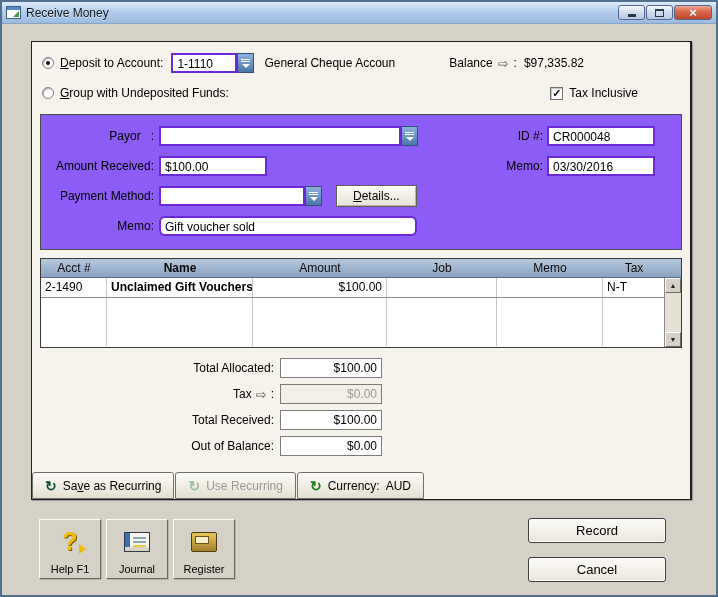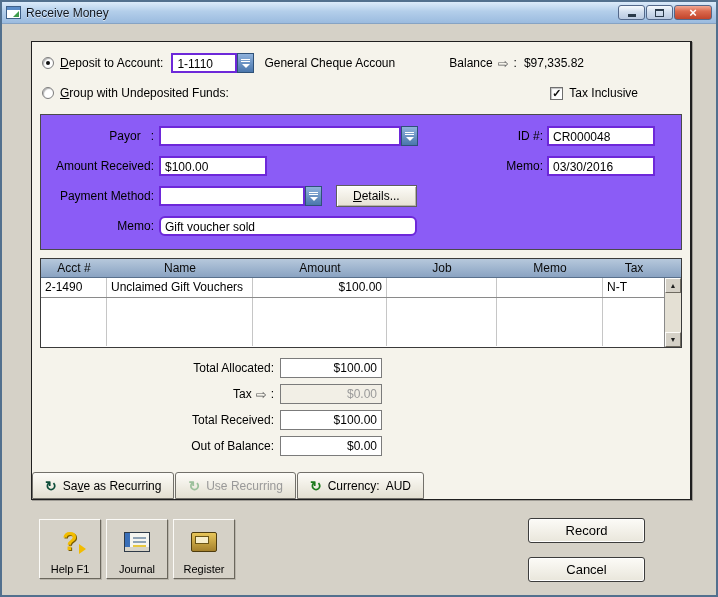--- a/index.html
+++ b/index.html
@@ -56,21 +56,21 @@
   
   .grid { margin:8px 8px 0 8px; border:1px solid #3A3A3A; background:#fff; }
   .thead { display:flex; height:19px; background:linear-gradient(#B6C8DC,#8AA3C2); border-bottom:1px solid #59708C; align-items:center; }
   .th { text-align:center; font-size:12px; color:#0A0A0A; flex-shrink:0; }
   .tbody { position:relative; height:69px; }
   .tr { display:flex; height:20px; border-bottom:1px solid #8A8A8A; margin-right:17px; }
   .td { padding:2px 4px; font-size:12px; border-right:1px solid #C6C6C6; overflow:hidden; white-space:nowrap; flex-shrink:0; }
   .td.num { text-align:right; }
   .filler { display:flex; height:48px; margin-right:17px; }
   .fc { border-right:1px solid #C6C6C6; height:100%; flex-shrink:0; }
-  .c0{width:66px;} .c1{width:146px;} .c2{width:134px;} .c3{width:110px;} .c4{width:106px;} .c5{width:62px;}
+  .c0{width:66px;} .c1{width:146px;font-weight:bold;} .c2{width:134px;} .c3{width:110px;} .c4{width:106px;} .c5{width:62px;}
   .scrollbar { position:absolute; top:0; right:0; bottom:0; width:17px; background:#E4E0D4; border-left:1px solid #8A8A8A; display:flex; flex-direction:column; justify-content:space-between; }
   .scroll-btn { height:15px; background:#D5D1C7; border:1px solid; border-color:#FDFCF9 #6E6A60 #6E6A60 #FDFCF9; font-size:7px; display:flex; align-items:center; justify-content:center; color:#1E1E1E; }
 
   
   .totals { padding-top:10px; }
   .trow { display:flex; align-items:center; margin-bottom:6px; }
   .tlabel { width:248px; text-align:right; padding-right:6px; display:flex; justify-content:flex-end; align-items:center; gap:2px; }
   .tfield { width:102px; height:20px; line-height:18px; background:#fff; border:1px solid #7B7B7B; text-align:right; padding:0 4px; font-size:12px; }
   .tfield.disabled { background:#F2EFE6; color:#9A9A9A; }
 
@@ -86,21 +86,21 @@
   
   .tool-btn { position:absolute; width:62px; height:60px; background:#D5D1C7; border:1px solid; border-color:#FBFAF7 #6B675D #6B675D #FBFAF7; box-shadow:1px 1px 0 #B9B5AB; display:flex; flex-direction:column; align-items:center; justify-content:flex-end; padding-bottom:3px; font-size:11px; }
   .tool-icon { flex:1; display:flex; align-items:center; justify-content:center; }
   .icon-help { font-size:25px; font-weight:bold; color:#F2BC00; text-shadow:1px 1px 0 #7A5C00; position:relative; }
   .icon-help::after { content:""; position:absolute; right:-8px; bottom:2px; width:0; height:0; border-top:5px solid transparent; border-bottom:5px solid transparent; border-left:7px solid #F2BC00; }
   .icon-journal { width:26px; height:20px; background:linear-gradient(90deg,#3A6FB8 0 5px,#F5F5F0 5px); border:1px solid #2E3A48; box-shadow:inset 0 -4px 0 #D8D4C8; position:relative; }
   .icon-journal::after { content:""; position:absolute; right:3px; top:4px; width:13px; height:2px; background:#8FA3B5; box-shadow:0 4px 0 #8FA3B5, 0 8px 0 #E8C840; }
   .icon-register { width:26px; height:20px; background:linear-gradient(#E7C559,#A5812C); border:1px solid #4E3C0E; border-radius:2px; position:relative; }
   .icon-register::after { content:""; position:absolute; left:3px; top:3px; width:12px; height:6px; background:#F7EECB; border:1px solid #6A5516; }
 
-  .cmd-btn { position:absolute; width:117px; height:25px; background:linear-gradient(#FCFBF7,#E9E6DB); border:1px solid #3C3C3C; border-radius:3px; box-shadow:inset 0 0 0 1px #FFFFFF; display:flex; align-items:center; justify-content:center; font-size:13px; }
+  .cmd-btn { position:absolute; width:138px; height:25px; background:linear-gradient(#FCFBF7,#E9E6DB); border:1px solid #3C3C3C; border-radius:3px; box-shadow:inset 0 0 0 1px #FFFFFF; display:flex; align-items:center; justify-content:center; font-size:13px; }
 </style>
 </head>
 <body>
 
 <div class="window">
 
   <div class="titlebar">
     <span class="app-icon"></span>
     <span class="title-text">Receive Money</span>
     <div class="win-controls">

